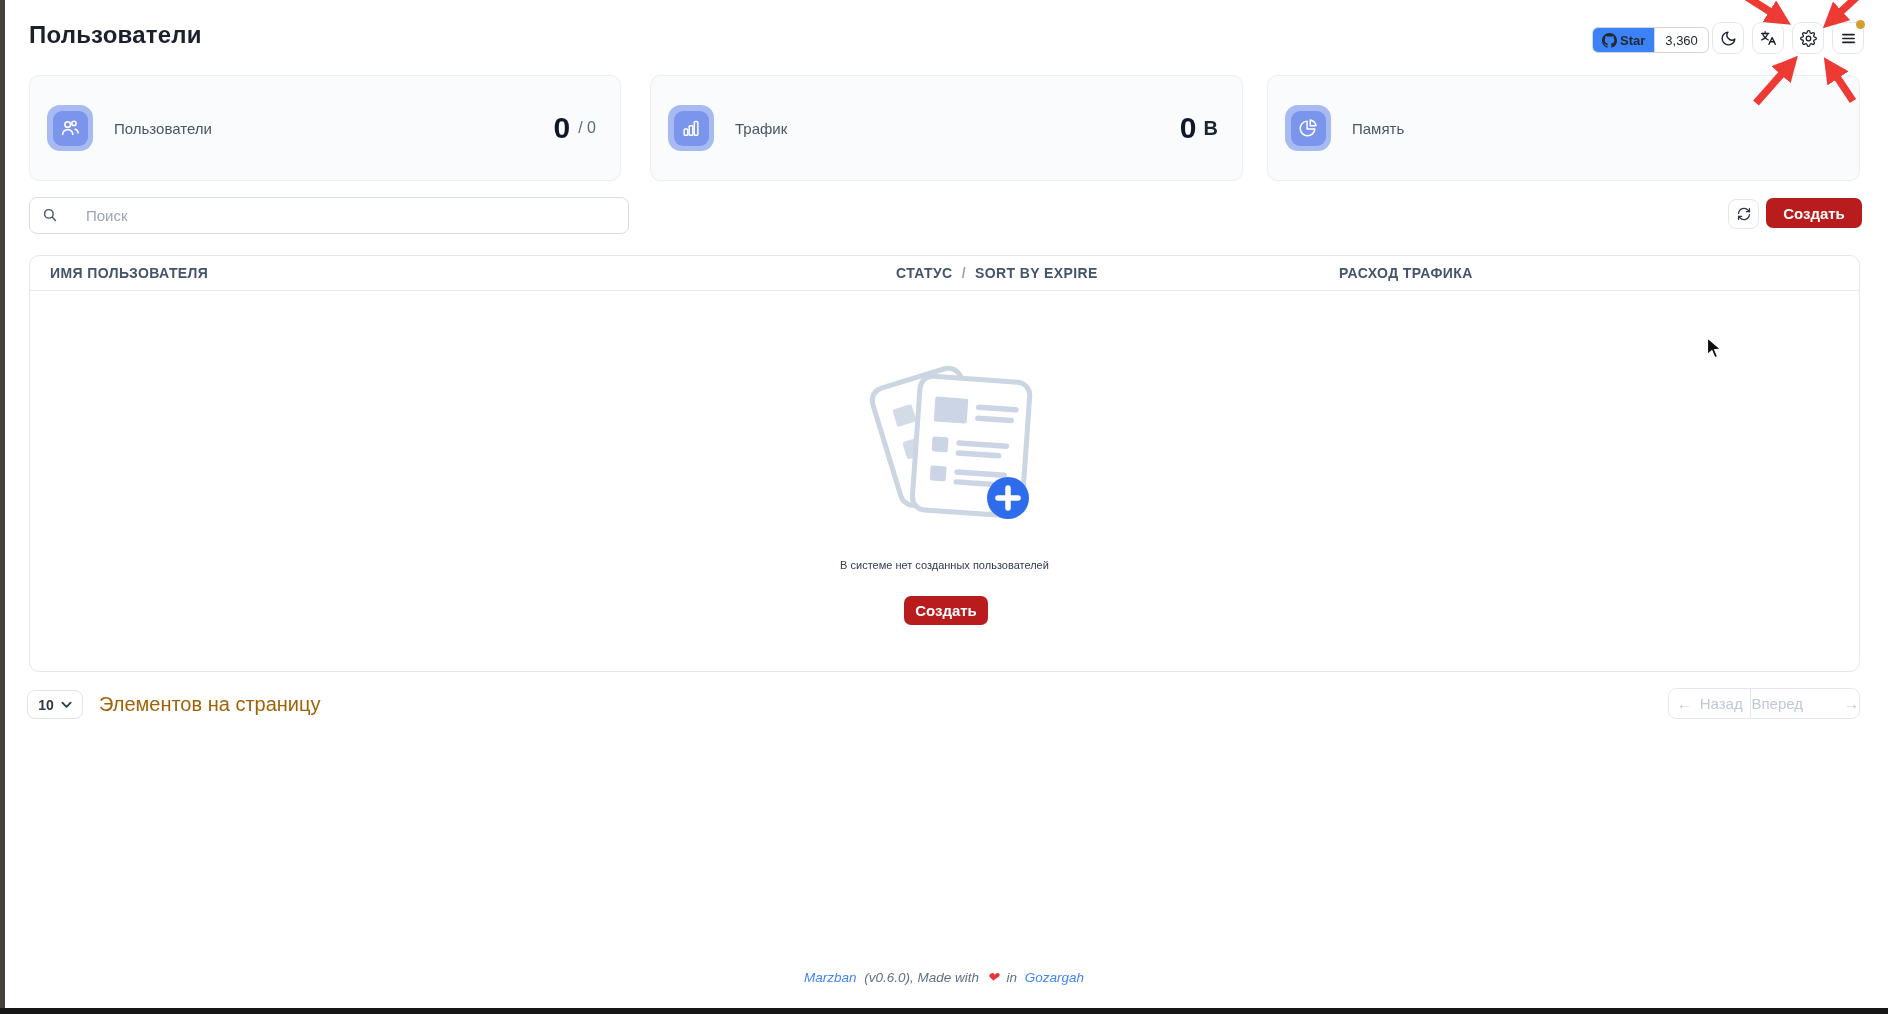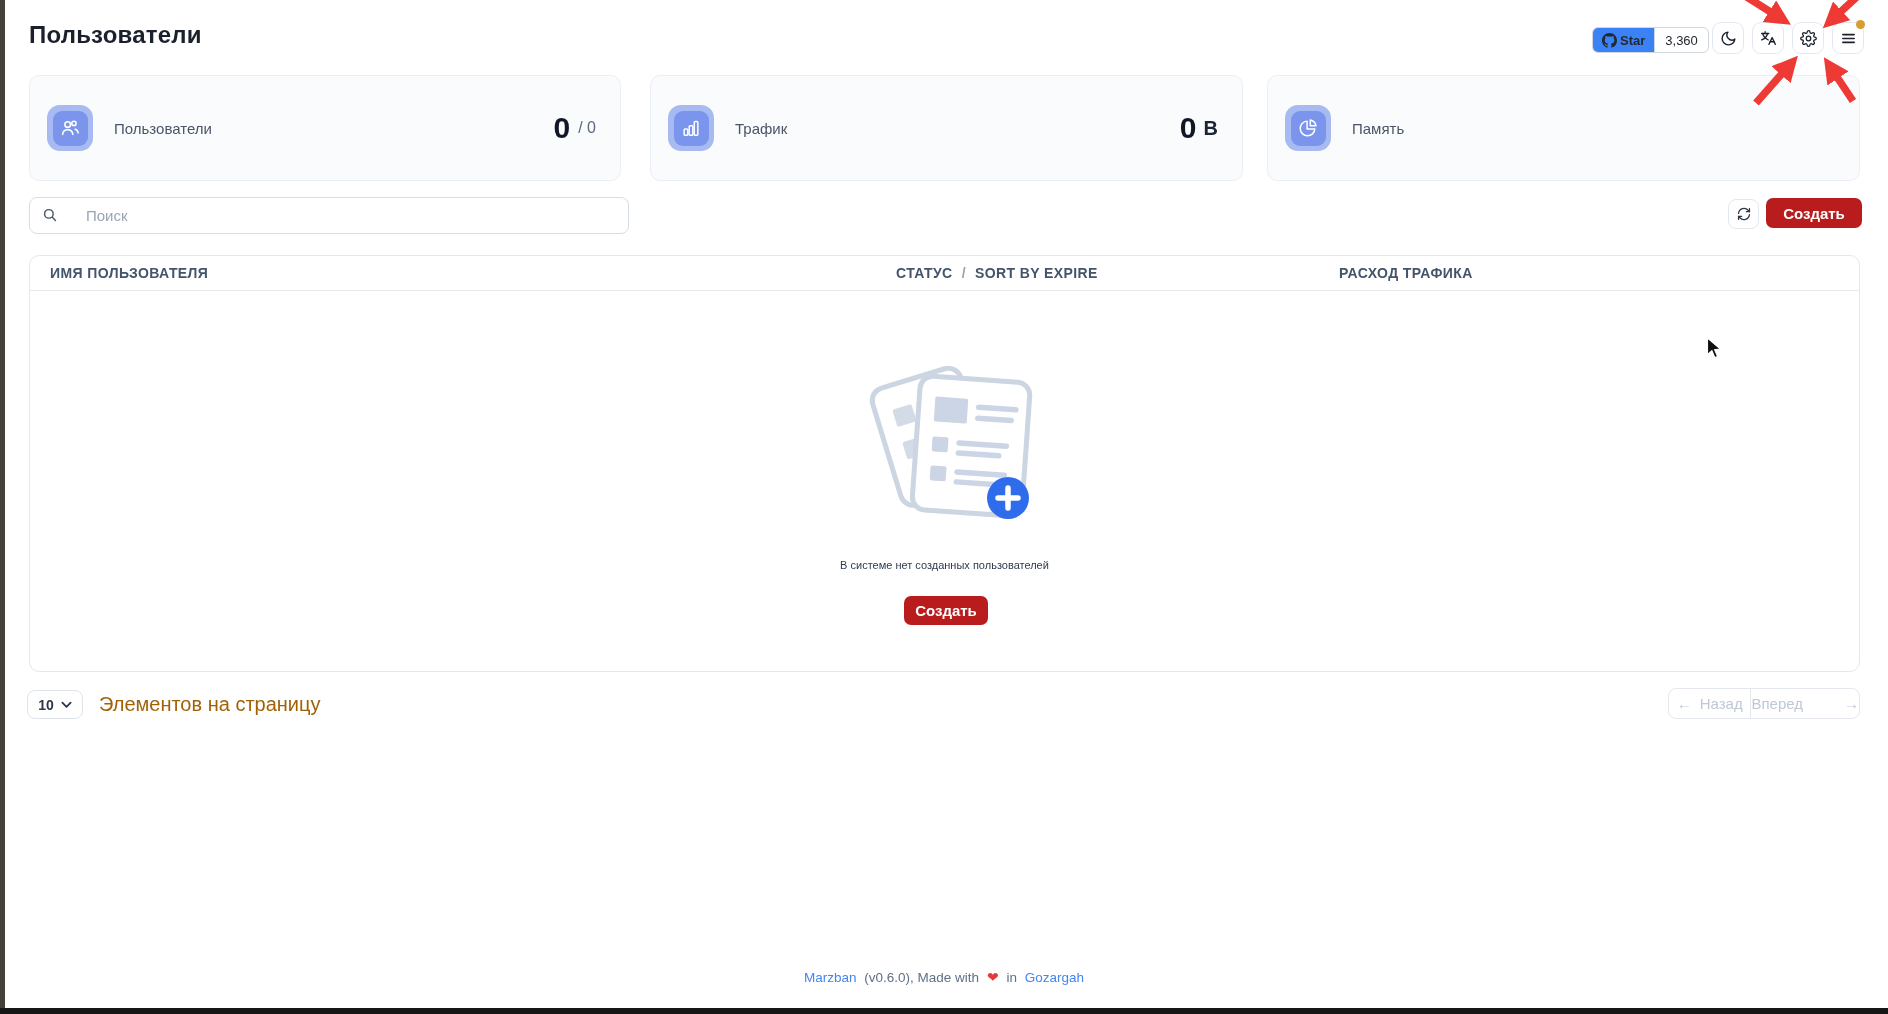--- a/index.html
+++ b/index.html
@@ -58,21 +58,21 @@
   .perpage-label{left:99px;top:690px;height:29px;display:flex;align-items:center;font-size:20px;color:#a16207;}
   .pager{left:1668px;top:688px;width:192px;height:31px;border:1px solid #e4e8ee;border-radius:8px;background:#fff;display:flex;box-sizing:border-box;font-size:15px;color:#bfc8d3;font-weight:500;}
   .pager-btn{display:flex;align-items:center;justify-content:center;gap:8px;cursor:pointer;}
   .pager-prev{width:88px;border-right:1px solid #e4e8ee;}
   .pager-next{flex:1;gap:41px;}
 
   
   .footer{left:0;top:969px;width:1888px;text-align:center;font-size:13.5px;color:#5f7186;}
   .footer a{color:#4285f4;text-decoration:none;cursor:pointer;}
   .footer .heart{color:#e5383b;font-size:14px;}
-  .footer > *{margin:0 2px;}
+  .footer > *{margin:0 2px;font-style:italic;}
 
   .annotation-layer{left:0;top:0;z-index:60;pointer-events:none;}
   .cursor{left:1706px;top:337px;z-index:70;pointer-events:none;}
 </style>
 </head>
 <body>
 
 <div class="abs edge-left"></div>
 <div class="abs edge-bottom"></div>
 

